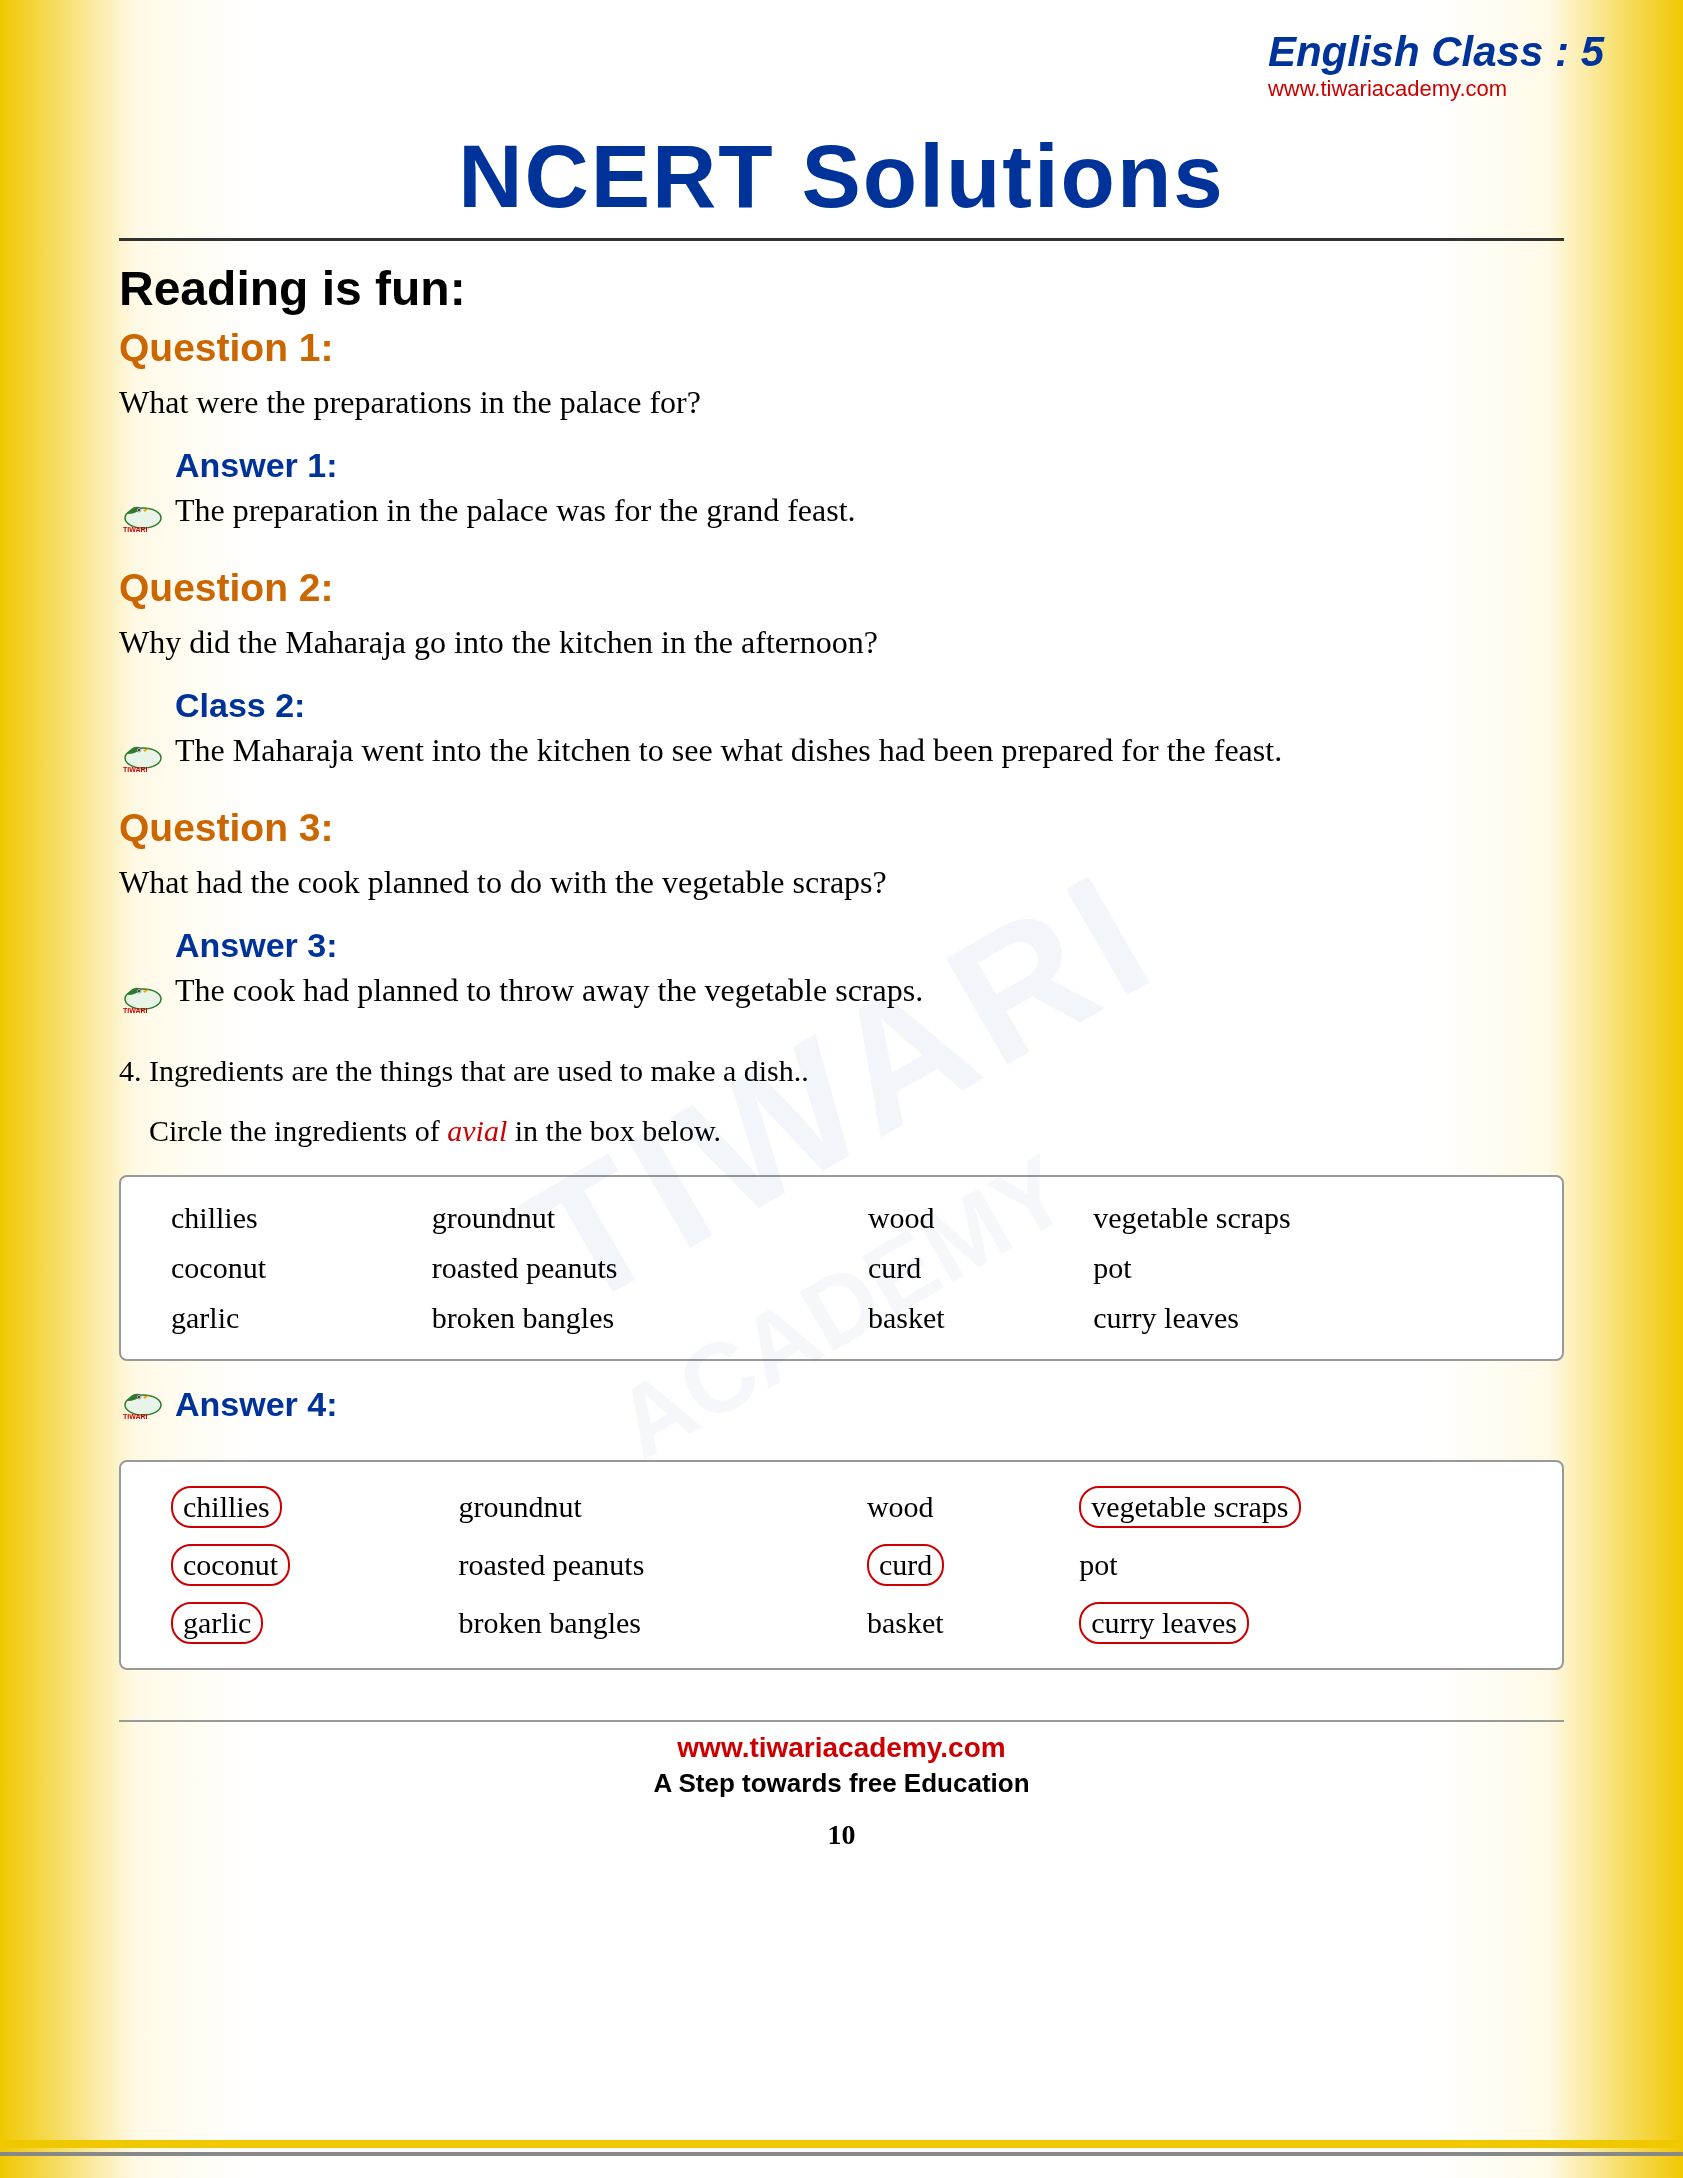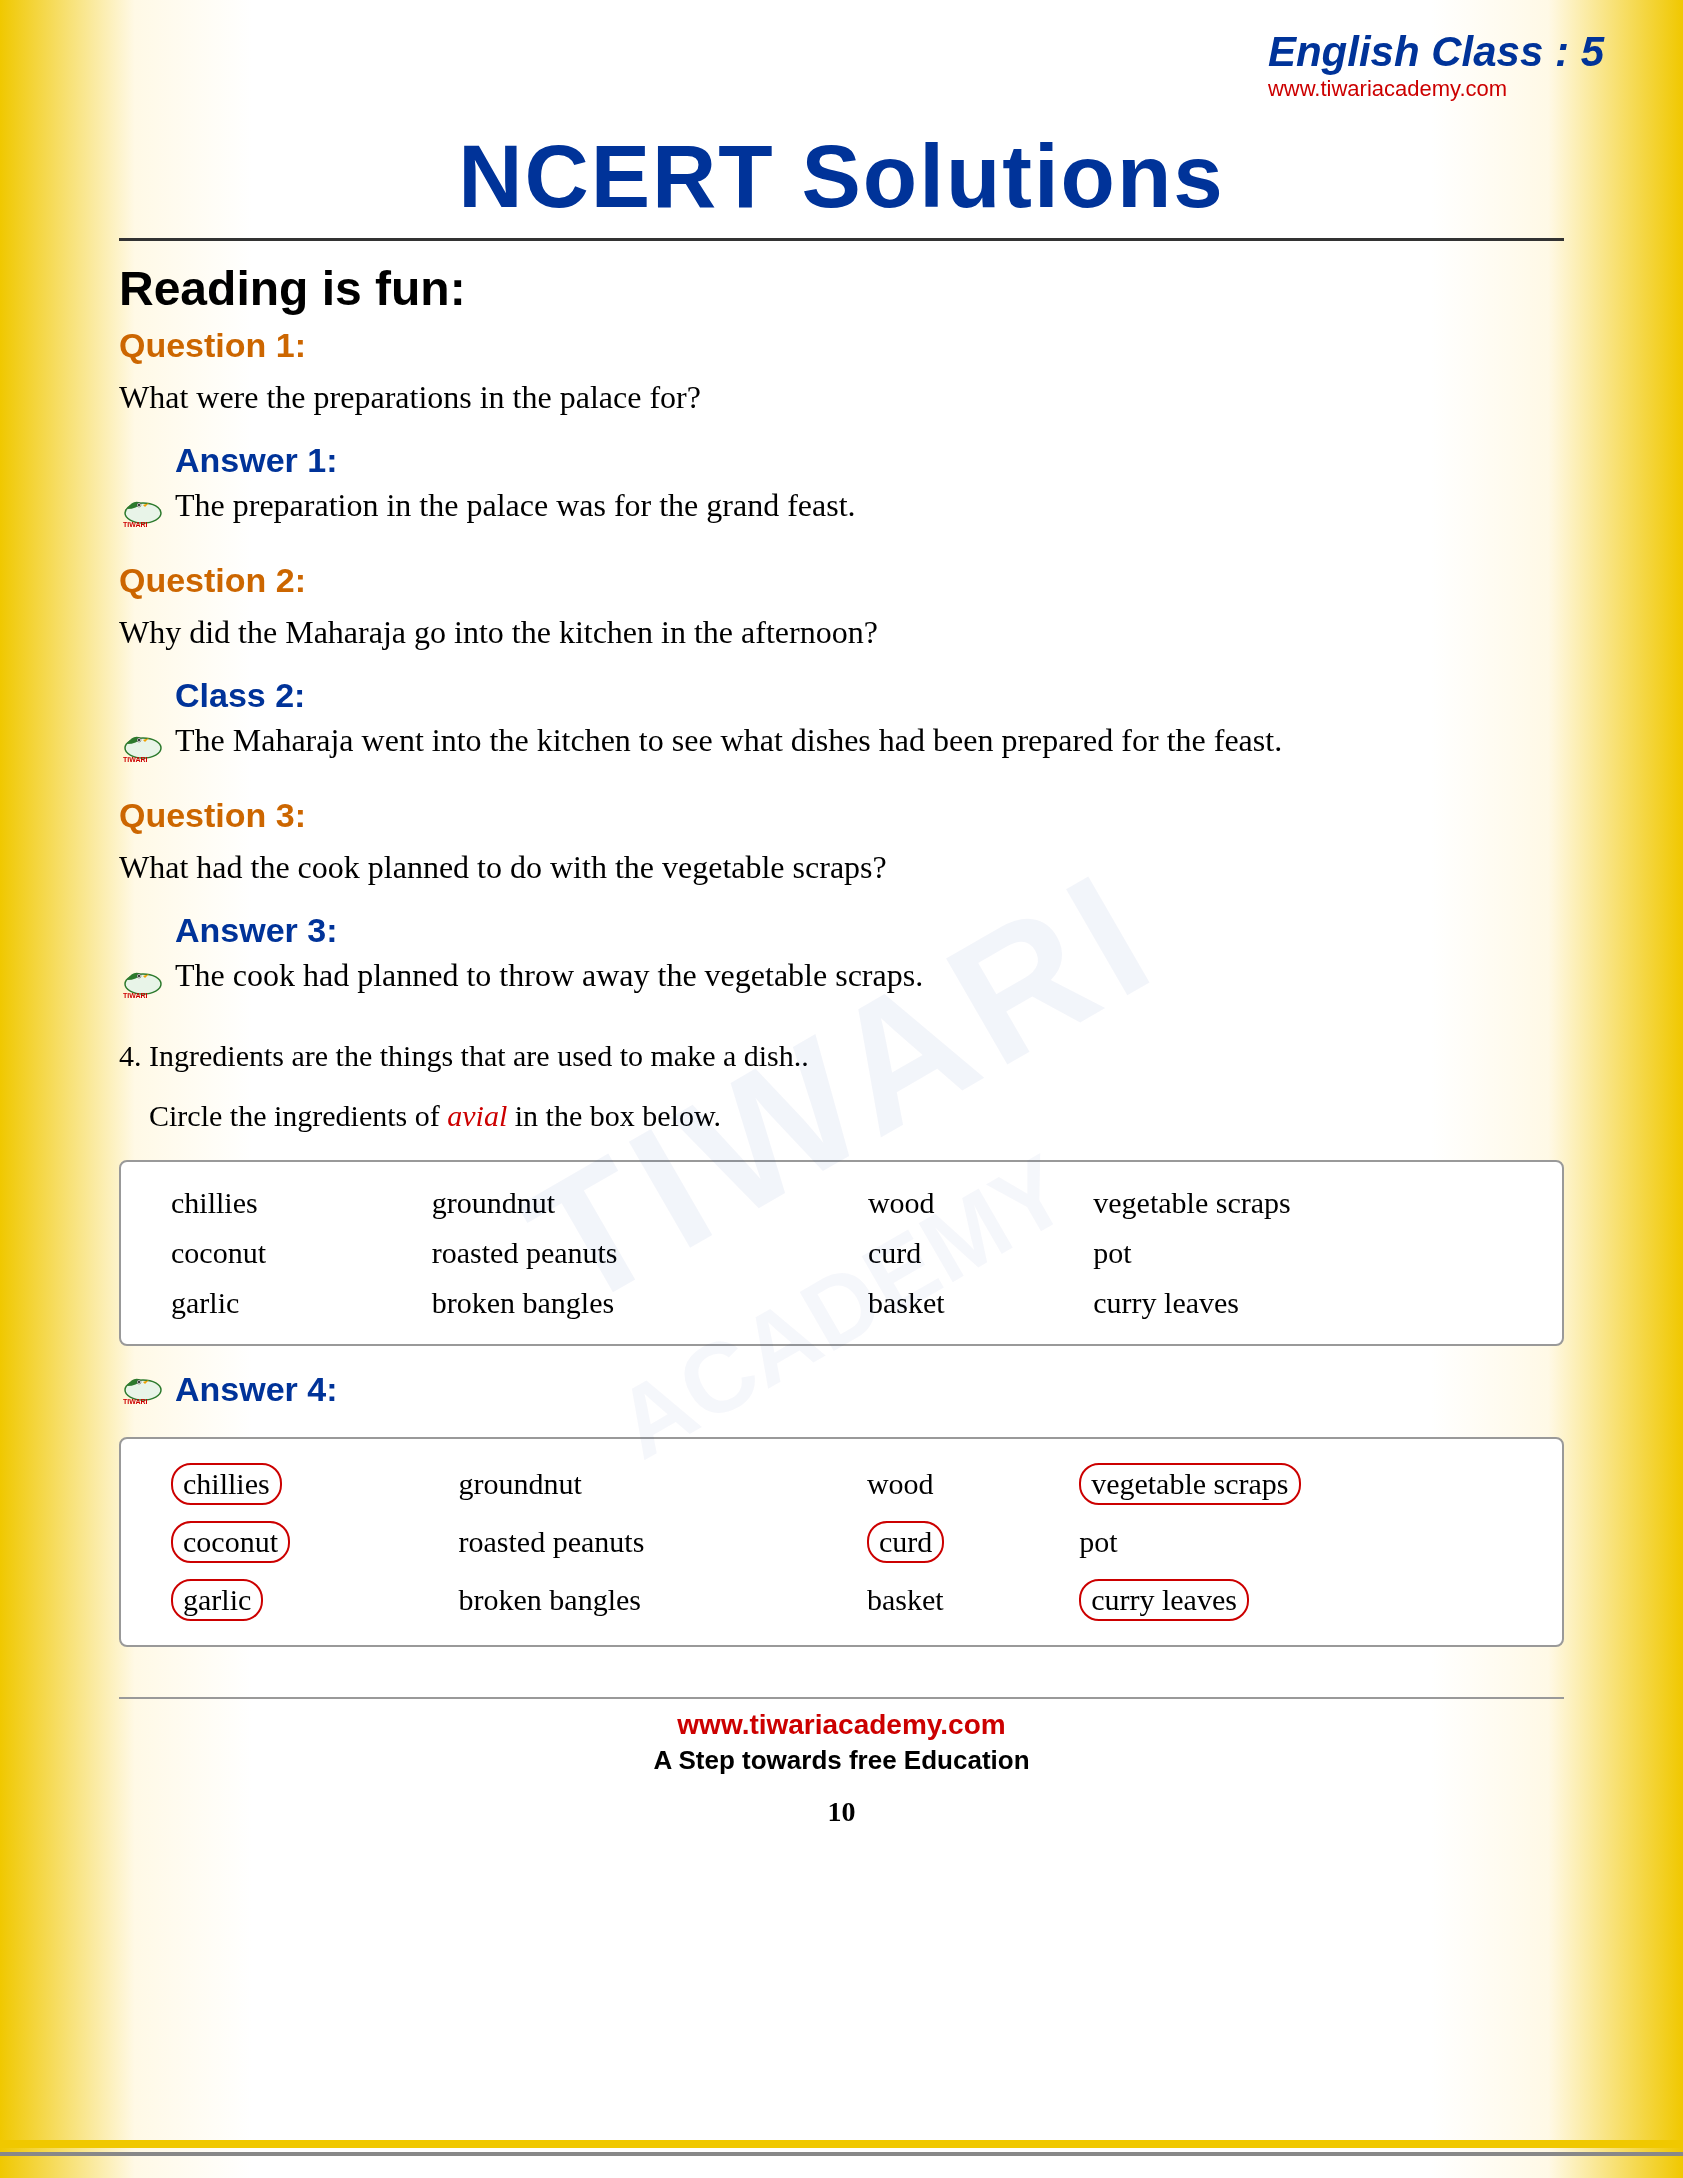--- a/index.html
+++ b/index.html
@@ -80,21 +80,21 @@
     .section-heading {
       font-size: 48px;
       font-weight: bold;
       color: #000;
       margin-bottom: 10px;
       font-family: Arial, sans-serif;
     }
 
     
     .question-label {
-      font-size: 34px;
+      font-size: 39px;
       font-weight: bold;
       color: #cc6600;
       font-family: Arial, sans-serif;
       margin-bottom: 8px;
     }
 
     
     .question-text {
       font-size: 32px;
       color: #000;
@@ -405,21 +405,21 @@
         <td>garlic</td>
         <td>broken bangles</td>
         <td>basket</td>
         <td>curry leaves</td>
       </tr>
     </tbody>
       </table>
   </div>
 
   <div class="answer-block" style="flex-direction: column; align-items: flex-start;">
-    <div style="display:flex; align-items: center; margin-bottom: 14px;">
+    <div style="display:flex; align-items: center; margin-bottom: 22px;">
       <div class="tiwari-logo">
         <svg viewBox="0 0 48 36">
           <ellipse cx="24" cy="18" rx="18" ry="10" fill="#e8f4e8" stroke="#2d7a2d" stroke-width="1.5"></ellipse>
           <path d="M8 14 Q14 4 22 8 Q18 14 8 14Z" fill="#2d7a2d"></path>
           <circle cx="20" cy="10" r="2" fill="#fff" stroke="#333" stroke-width="0.5"></circle>
           <circle cx="20" cy="10" r="1" fill="#000"></circle>
           <path d="M24 10 L30 8 L26 12Z" fill="#f0a000"></path>
           <text x="4" y="32" font-size="7" fill="#cc0000" font-family="Arial" font-weight="bold">TIWARI</text>
         </svg>
       </div>

